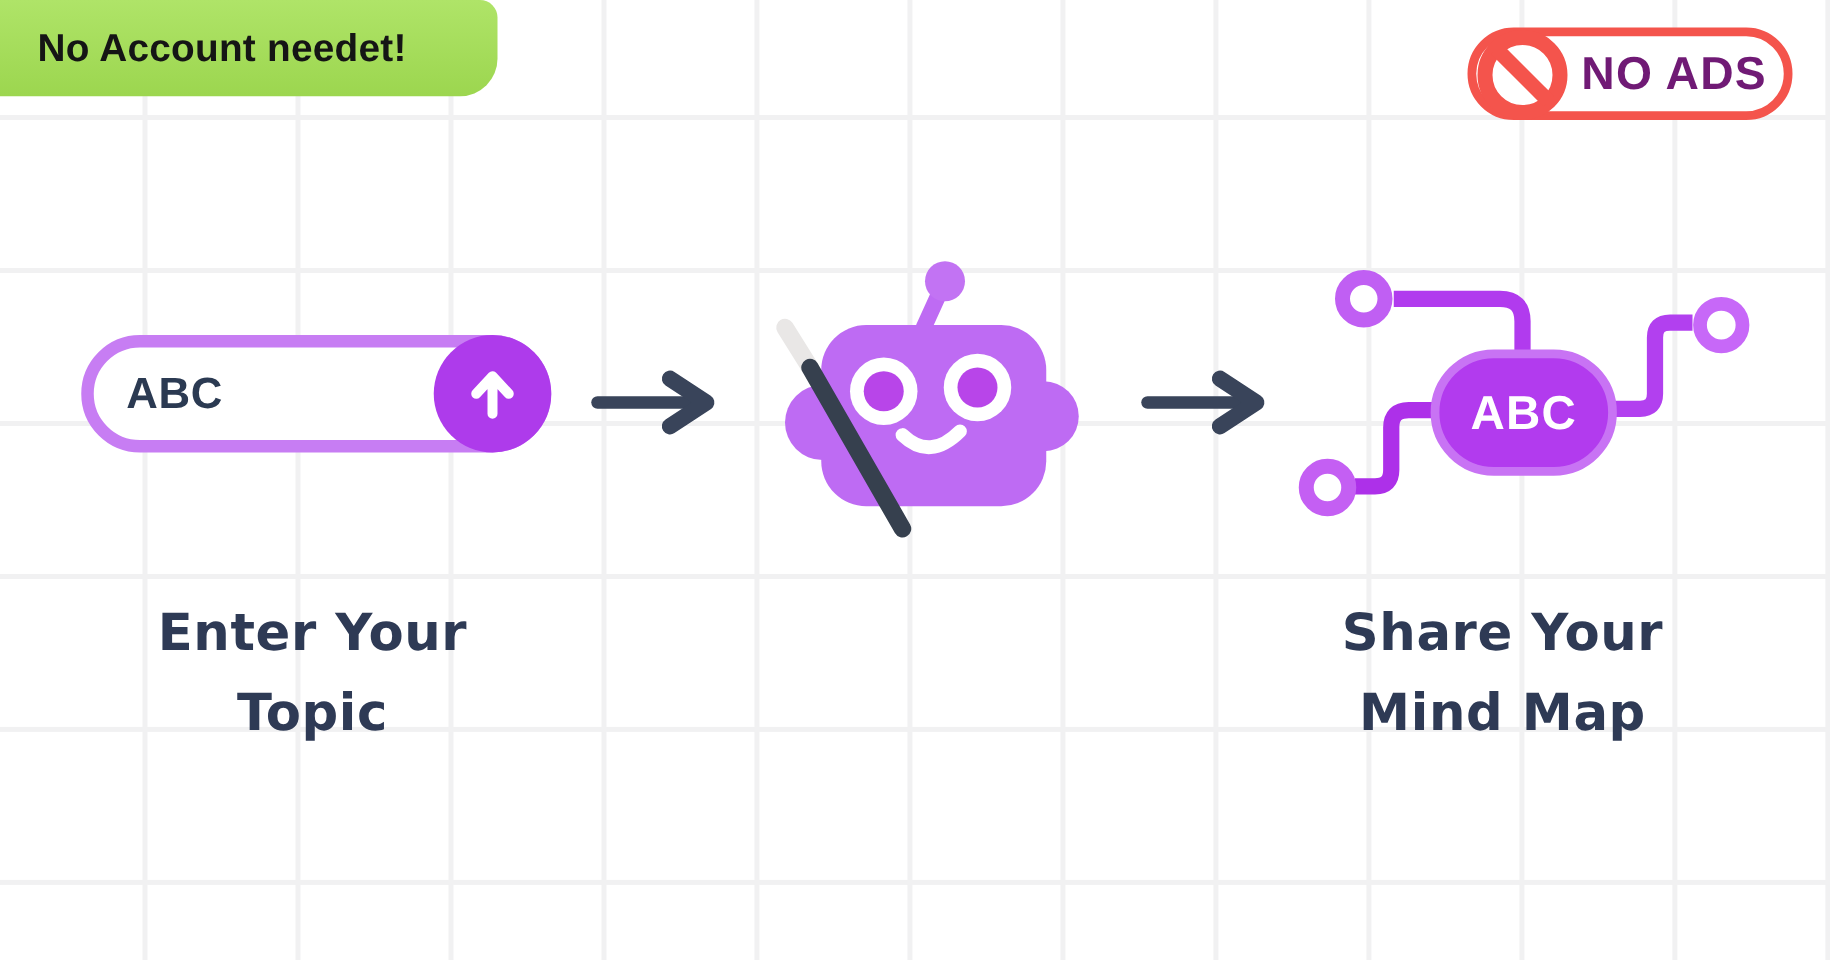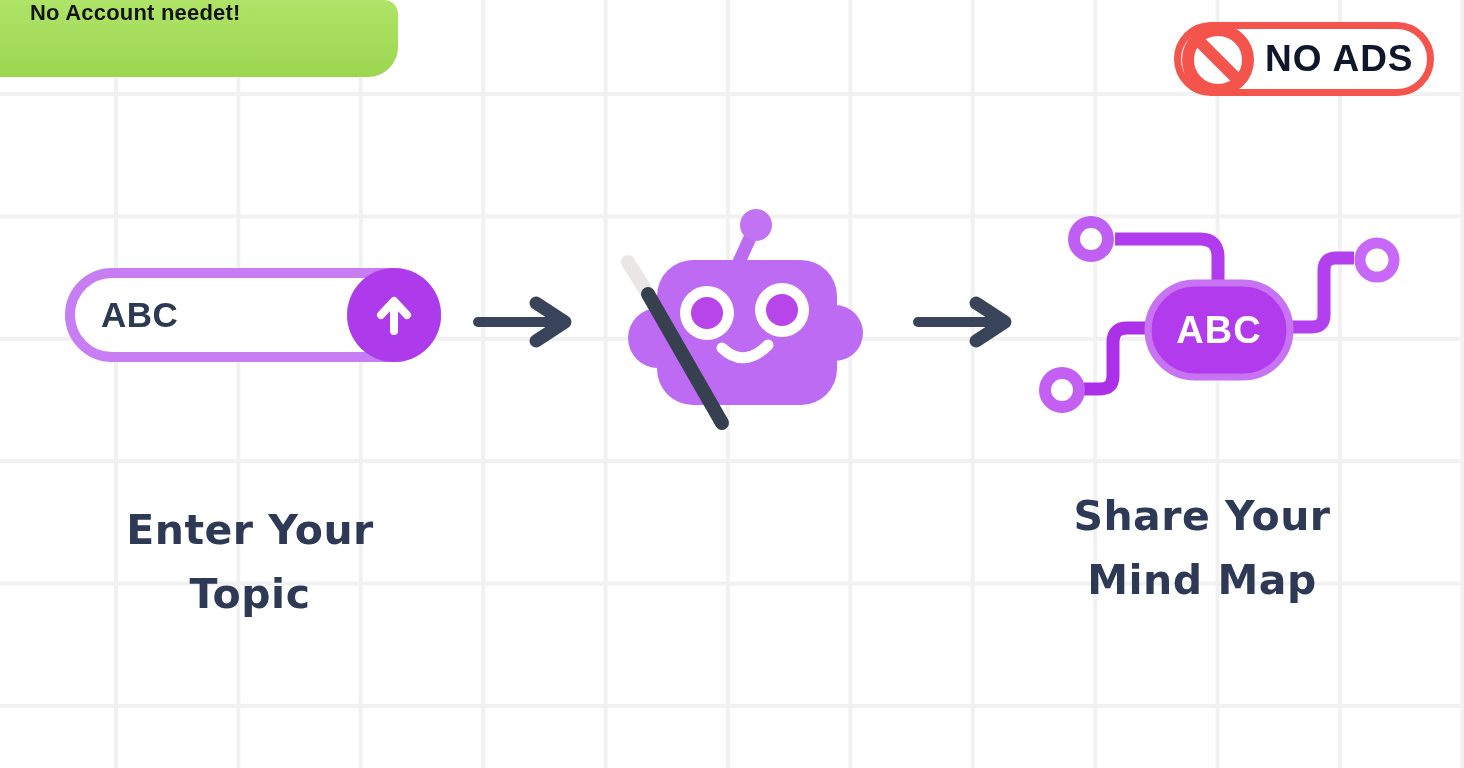--- a/index.html
+++ b/index.html
@@ -11,33 +11,33 @@
       linear-gradient(to right,#F1F1F2 4px,transparent 4px),
       linear-gradient(to bottom,#F1F1F2 4px,transparent 4px);
     background-size:122.4px 122.4px;
     background-position:114px 92px;
   }
   
   .badge-green{
     position:absolute;left:0;top:0;width:398px;height:77px;
     background:linear-gradient(180deg,#AFE468,#9CD64F);
     border-radius:0 14px 30px 0;
-    display:flex;padding-left:30px;box-sizing:border-box;
+    display:flex;align-items:center;padding-left:30px;box-sizing:border-box;
     font-family:"Liberation Sans", sans-serif;
-    font-weight:bold;font-size:22px;color:#151515;letter-spacing:.2px;
+    font-weight:bold;font-size:31px;color:#151515;letter-spacing:.2px;
   }
   .badge-noads{
     position:absolute;right:30px;top:22px;width:260px;height:74px;
     background:#fff;border:7px solid #F4544C;border-radius:40px;
     box-sizing:border-box;
   }
   .badge-noads .noads-text{
     position:absolute;left:84px;top:0;height:60px;line-height:60px;
     font-family:"Liberation Sans", sans-serif;
-    font-weight:bold;font-size:37px;color:#0f172a;letter-spacing:1px;
+    font-weight:bold;font-size:37px;color:#701a75;letter-spacing:1px;
   }
   .badge-noads svg{position:absolute;left:-4px;top:-10px;}
   
   .topic-pill{
     position:absolute;left:65px;top:268px;width:376px;height:94px;
     background:#fff;border:10px solid #C77DF3;border-radius:47px;
     box-sizing:border-box;
   }
   .topic-pill .topic-text{
     position:absolute;left:26px;top:0;height:74px;line-height:74px;
@@ -52,23 +52,23 @@
   
   .flow-arrow{position:absolute;}
   .robot{position:absolute;left:598px;top:193px;}
   .mindmap{position:absolute;left:1020px;top:203px;}
   
   .step-label{
     position:absolute;text-align:center;white-space:pre-line;
     font-weight:bold;font-size:41px;line-height:64px;color:#2E3A55;
     letter-spacing:.5px;
   }
-  .label-1{left:78px;top:474px;width:344px;margin-top:24px;}
+  .label-1{left:78px;top:474px;width:344px;}
   .label-2{left:528px;top:508px;width:400px;}
-  .label-3{left:1030px;top:484px;width:344px;}
+  .label-3{left:1030px;top:474px;width:344px;}
 </style>
 </head>
 <body>
 
 <div id="stage">
 
   <div class="badge-green">
     <span>No Account needet!</span>
   </div>
 

